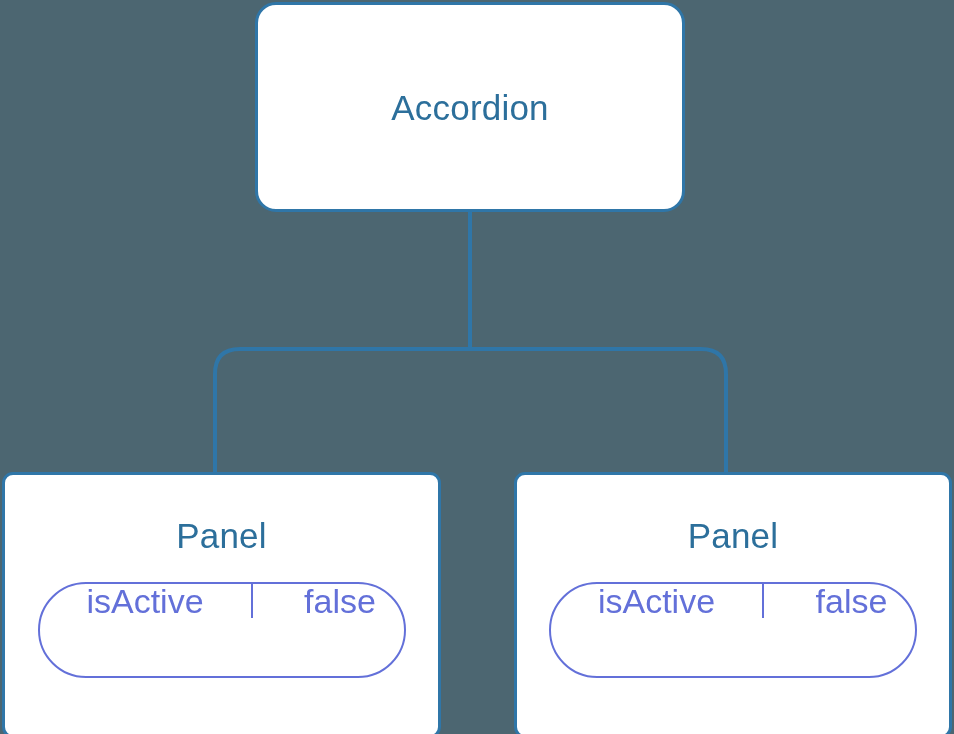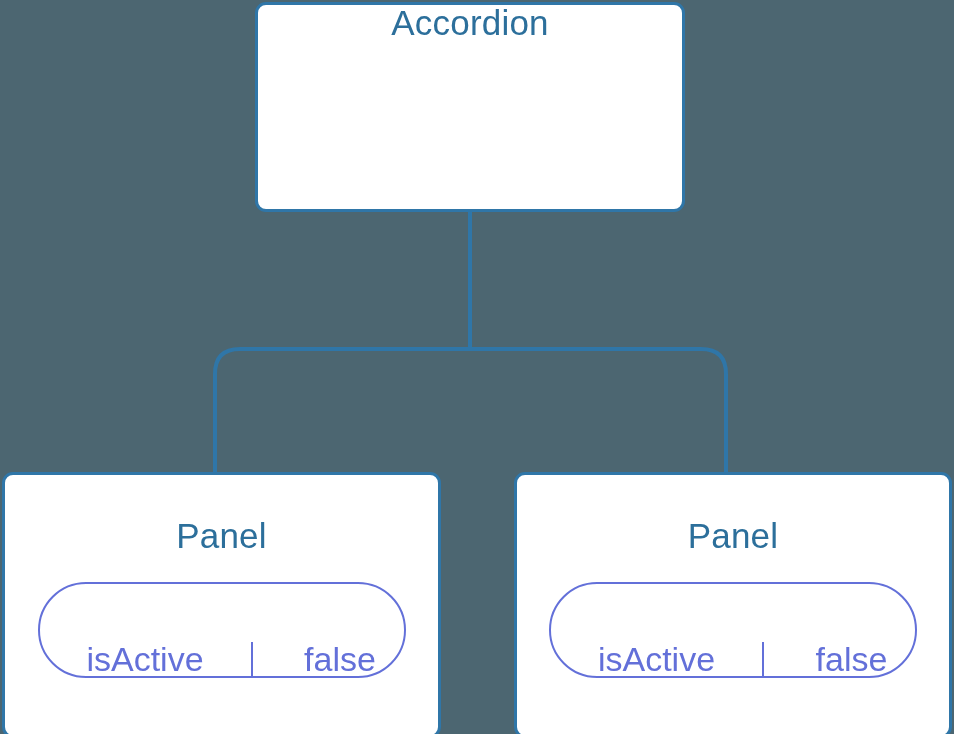--- a/index.html
+++ b/index.html
@@ -51,20 +51,22 @@
     letter-spacing: 0.2px;
     white-space: nowrap;
   }
 
   
   #node-accordion {
     left: 255px;
     top: 2px;
     width: 430px;
     height: 210px;
+    justify-content: center;
+    border-radius: 21px;
   }
 
   
   .panel-node {
     top: 472px;
     height: 266px;
     padding-top: 43px;
   }
   #node-panel-left {
     left: 2px;
@@ -76,21 +78,21 @@
   }
 
   
   .state-pill {
     margin-top: 29px;
     height: 96px;
     border: 2px solid #6370d9;
     border-radius: 48px;
     box-sizing: border-box;
     display: flex;
-    align-items: flex-end;
+    align-items: flex-start;
     overflow: hidden;
   }
   #node-panel-left .state-pill  { width: 368px; }
   #node-panel-right .state-pill { width: 368px; }
 
   .pill-key, .pill-value {
     display: flex;
     align-items: center;
     justify-content: center;
     color: #6370d9;

